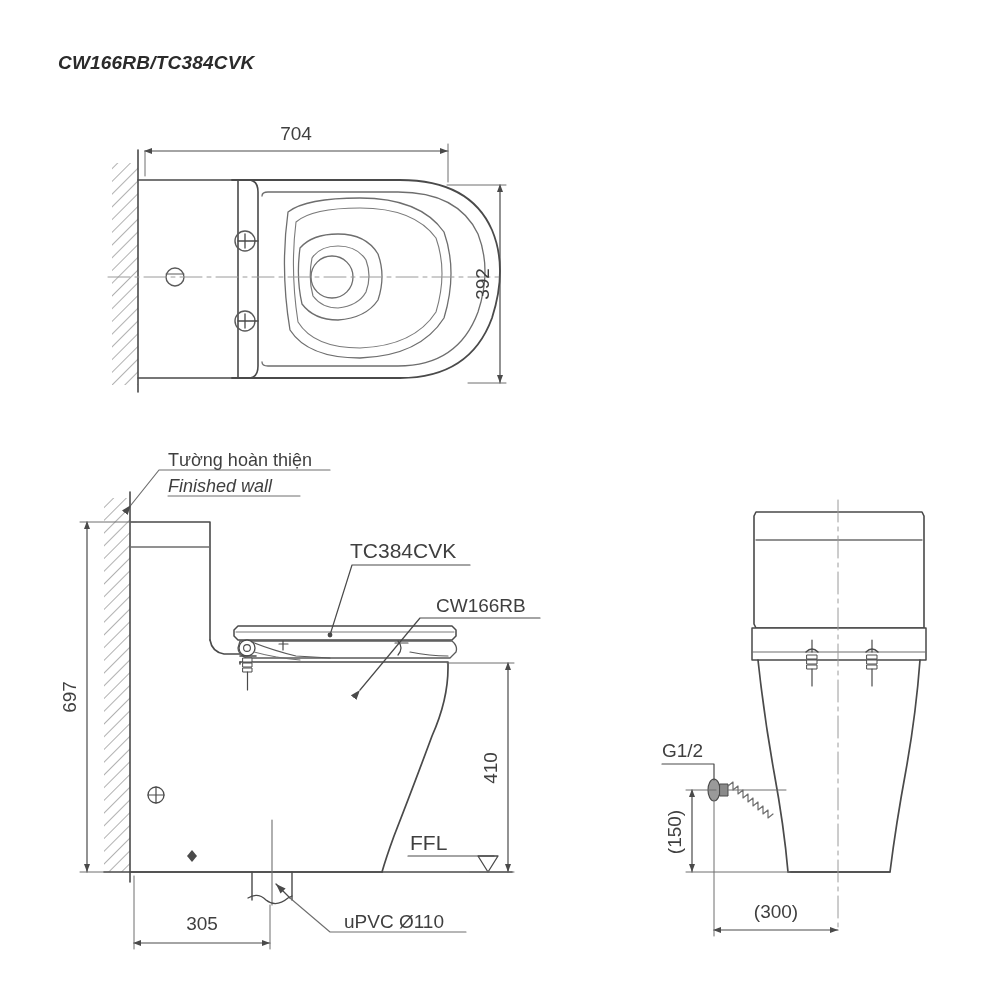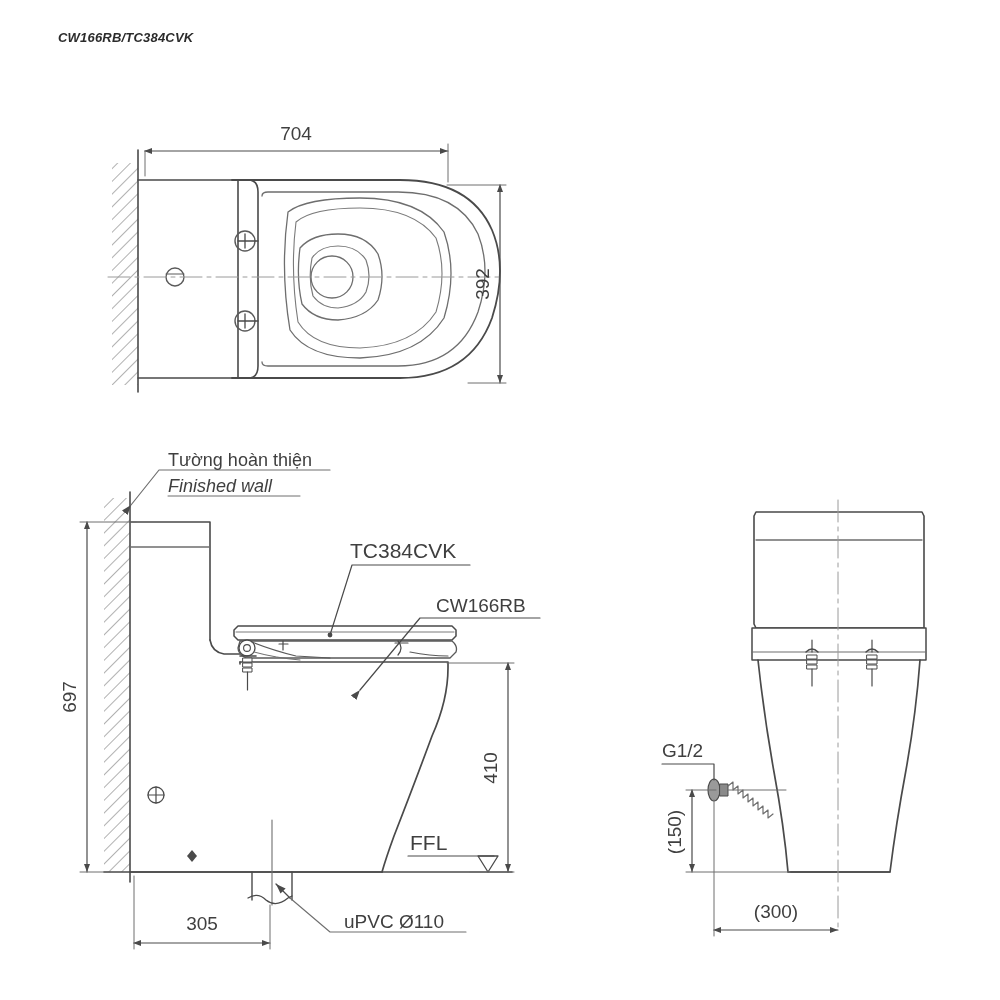--- a/index.html
+++ b/index.html
@@ -18,22 +18,22 @@
   }
   #sheet {
     position: absolute;
     left: 0; top: 0;
     width: 1000px;
     height: 1000px;
   }
   .title {
     position: absolute;
     left: 58px;
-    top: 30px;
-    font-size: 13px;
+    top: 52px;
+    font-size: 19px;
     font-weight: bold;
     font-style: italic;
     letter-spacing: 0.2px;
     color: #2b2b2b;
     white-space: nowrap;
   }
   svg { display: block; }
   text { font-family: "Liberation Sans", sans-serif; fill: #3f3f3f; }
   .dimtext { font-size: 19px; }
   .labeltext { font-size: 21px; }

